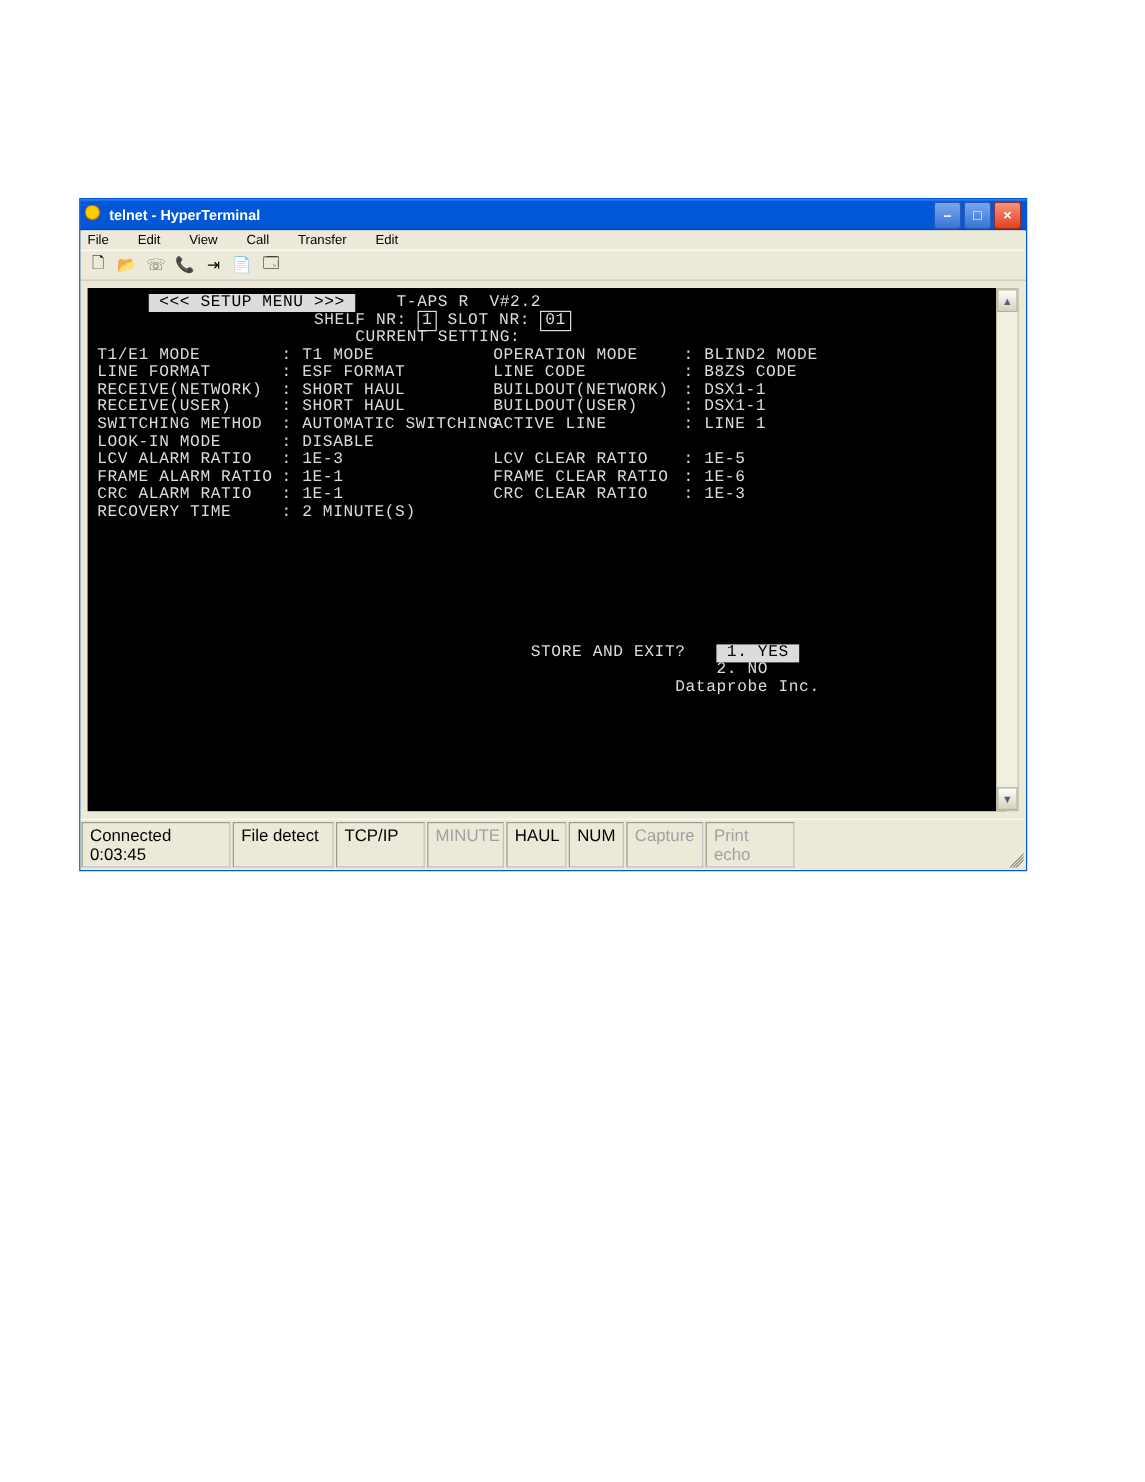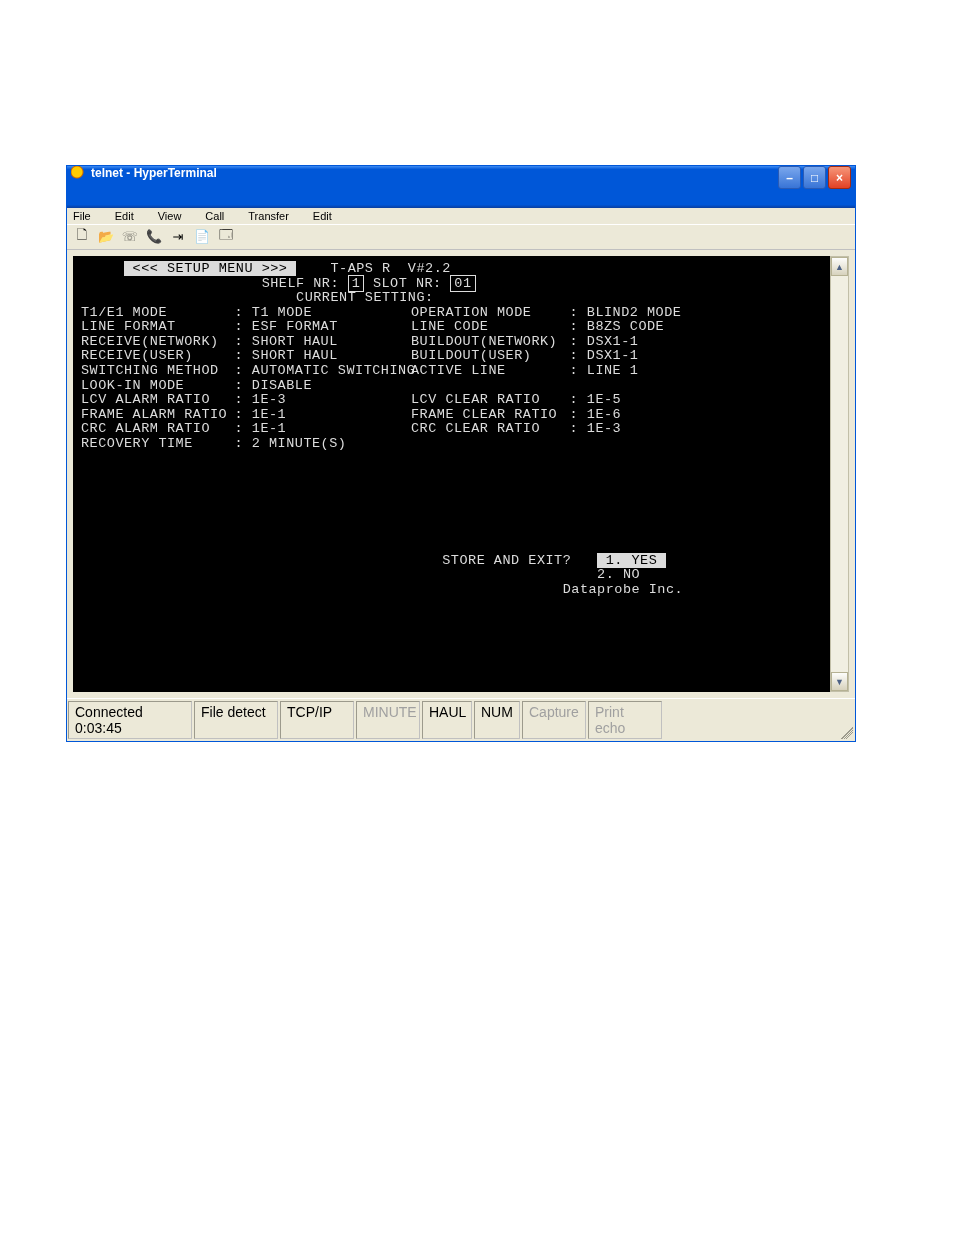--- a/index.html
+++ b/index.html
@@ -15,23 +15,24 @@
   .window {
     position: absolute;
     left: 66px;
     top: 165px;
     width: 788px;
     border: 1px solid #0057d8;
     background: #ece9d8;
     box-shadow: 0 0 0 1px #0a246a inset;
   }
   .titlebar {
-    height: 42px;
+    height: 26px;
     background: linear-gradient(to bottom, #3f8cf3 0%, #0057d8 8%, #0057d8 92%, #0a3fa0 100%);
     display: flex;
+    align-items: center;
     color: #fff;
     font-weight: bold;
     font-size: 12px;
     padding: 0 4px;
   }
   .titlebar .icon {
     width: 16px; height: 16px; margin-right: 4px;
     background: radial-gradient(circle at 6px 6px, #ffcc00 0 5px, #cc6600 6px, transparent 7px);
     border-radius: 3px;
   }

